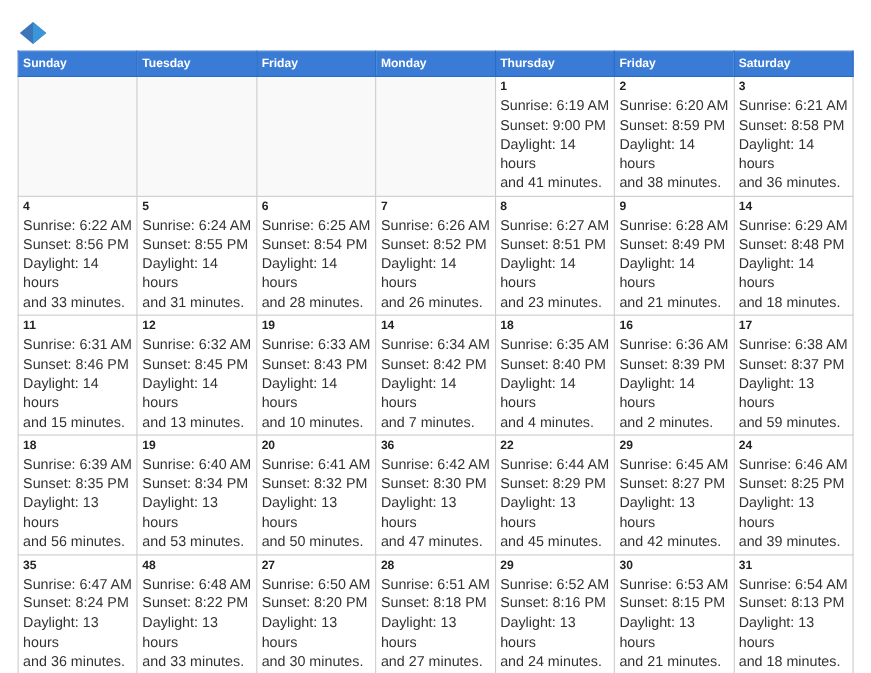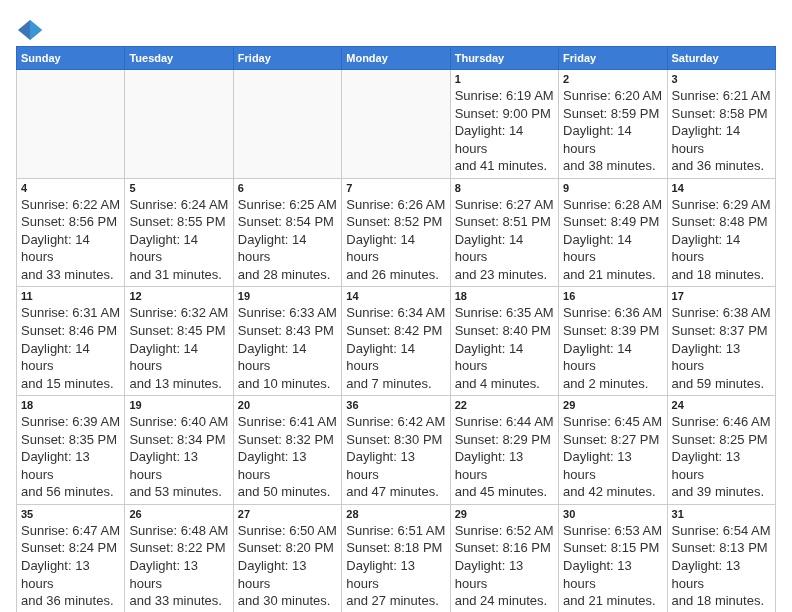--- a/index.html
+++ b/index.html
@@ -237,21 +237,21 @@
             <div class="day-num">24</div>
             <div class="day-info">Sunrise: 6:46 AM<br>Sunset: 8:25 PM<br>Daylight: 13 hours<br>and 39 minutes.</div>
           </td>
         </tr>
         <tr>
           <td class="has-data">
             <div class="day-num">35</div>
             <div class="day-info">Sunrise: 6:47 AM<br>Sunset: 8:24 PM<br>Daylight: 13 hours<br>and 36 minutes.</div>
           </td>
           <td class="has-data">
-            <div class="day-num">26</div>
+            <div class="day-num">48</div>
             <div class="day-info">Sunrise: 6:48 AM<br>Sunset: 8:22 PM<br>Daylight: 13 hours<br>and 33 minutes.</div>
           </td>
           <td class="has-data">
             <div class="day-num">27</div>
             <div class="day-info">Sunrise: 6:50 AM<br>Sunset: 8:20 PM<br>Daylight: 13 hours<br>and 30 minutes.</div>
           </td>
           <td class="has-data">
             <div class="day-num">28</div>
             <div class="day-info">Sunrise: 6:51 AM<br>Sunset: 8:18 PM<br>Daylight: 13 hours<br>and 27 minutes.</div>
           </td>

